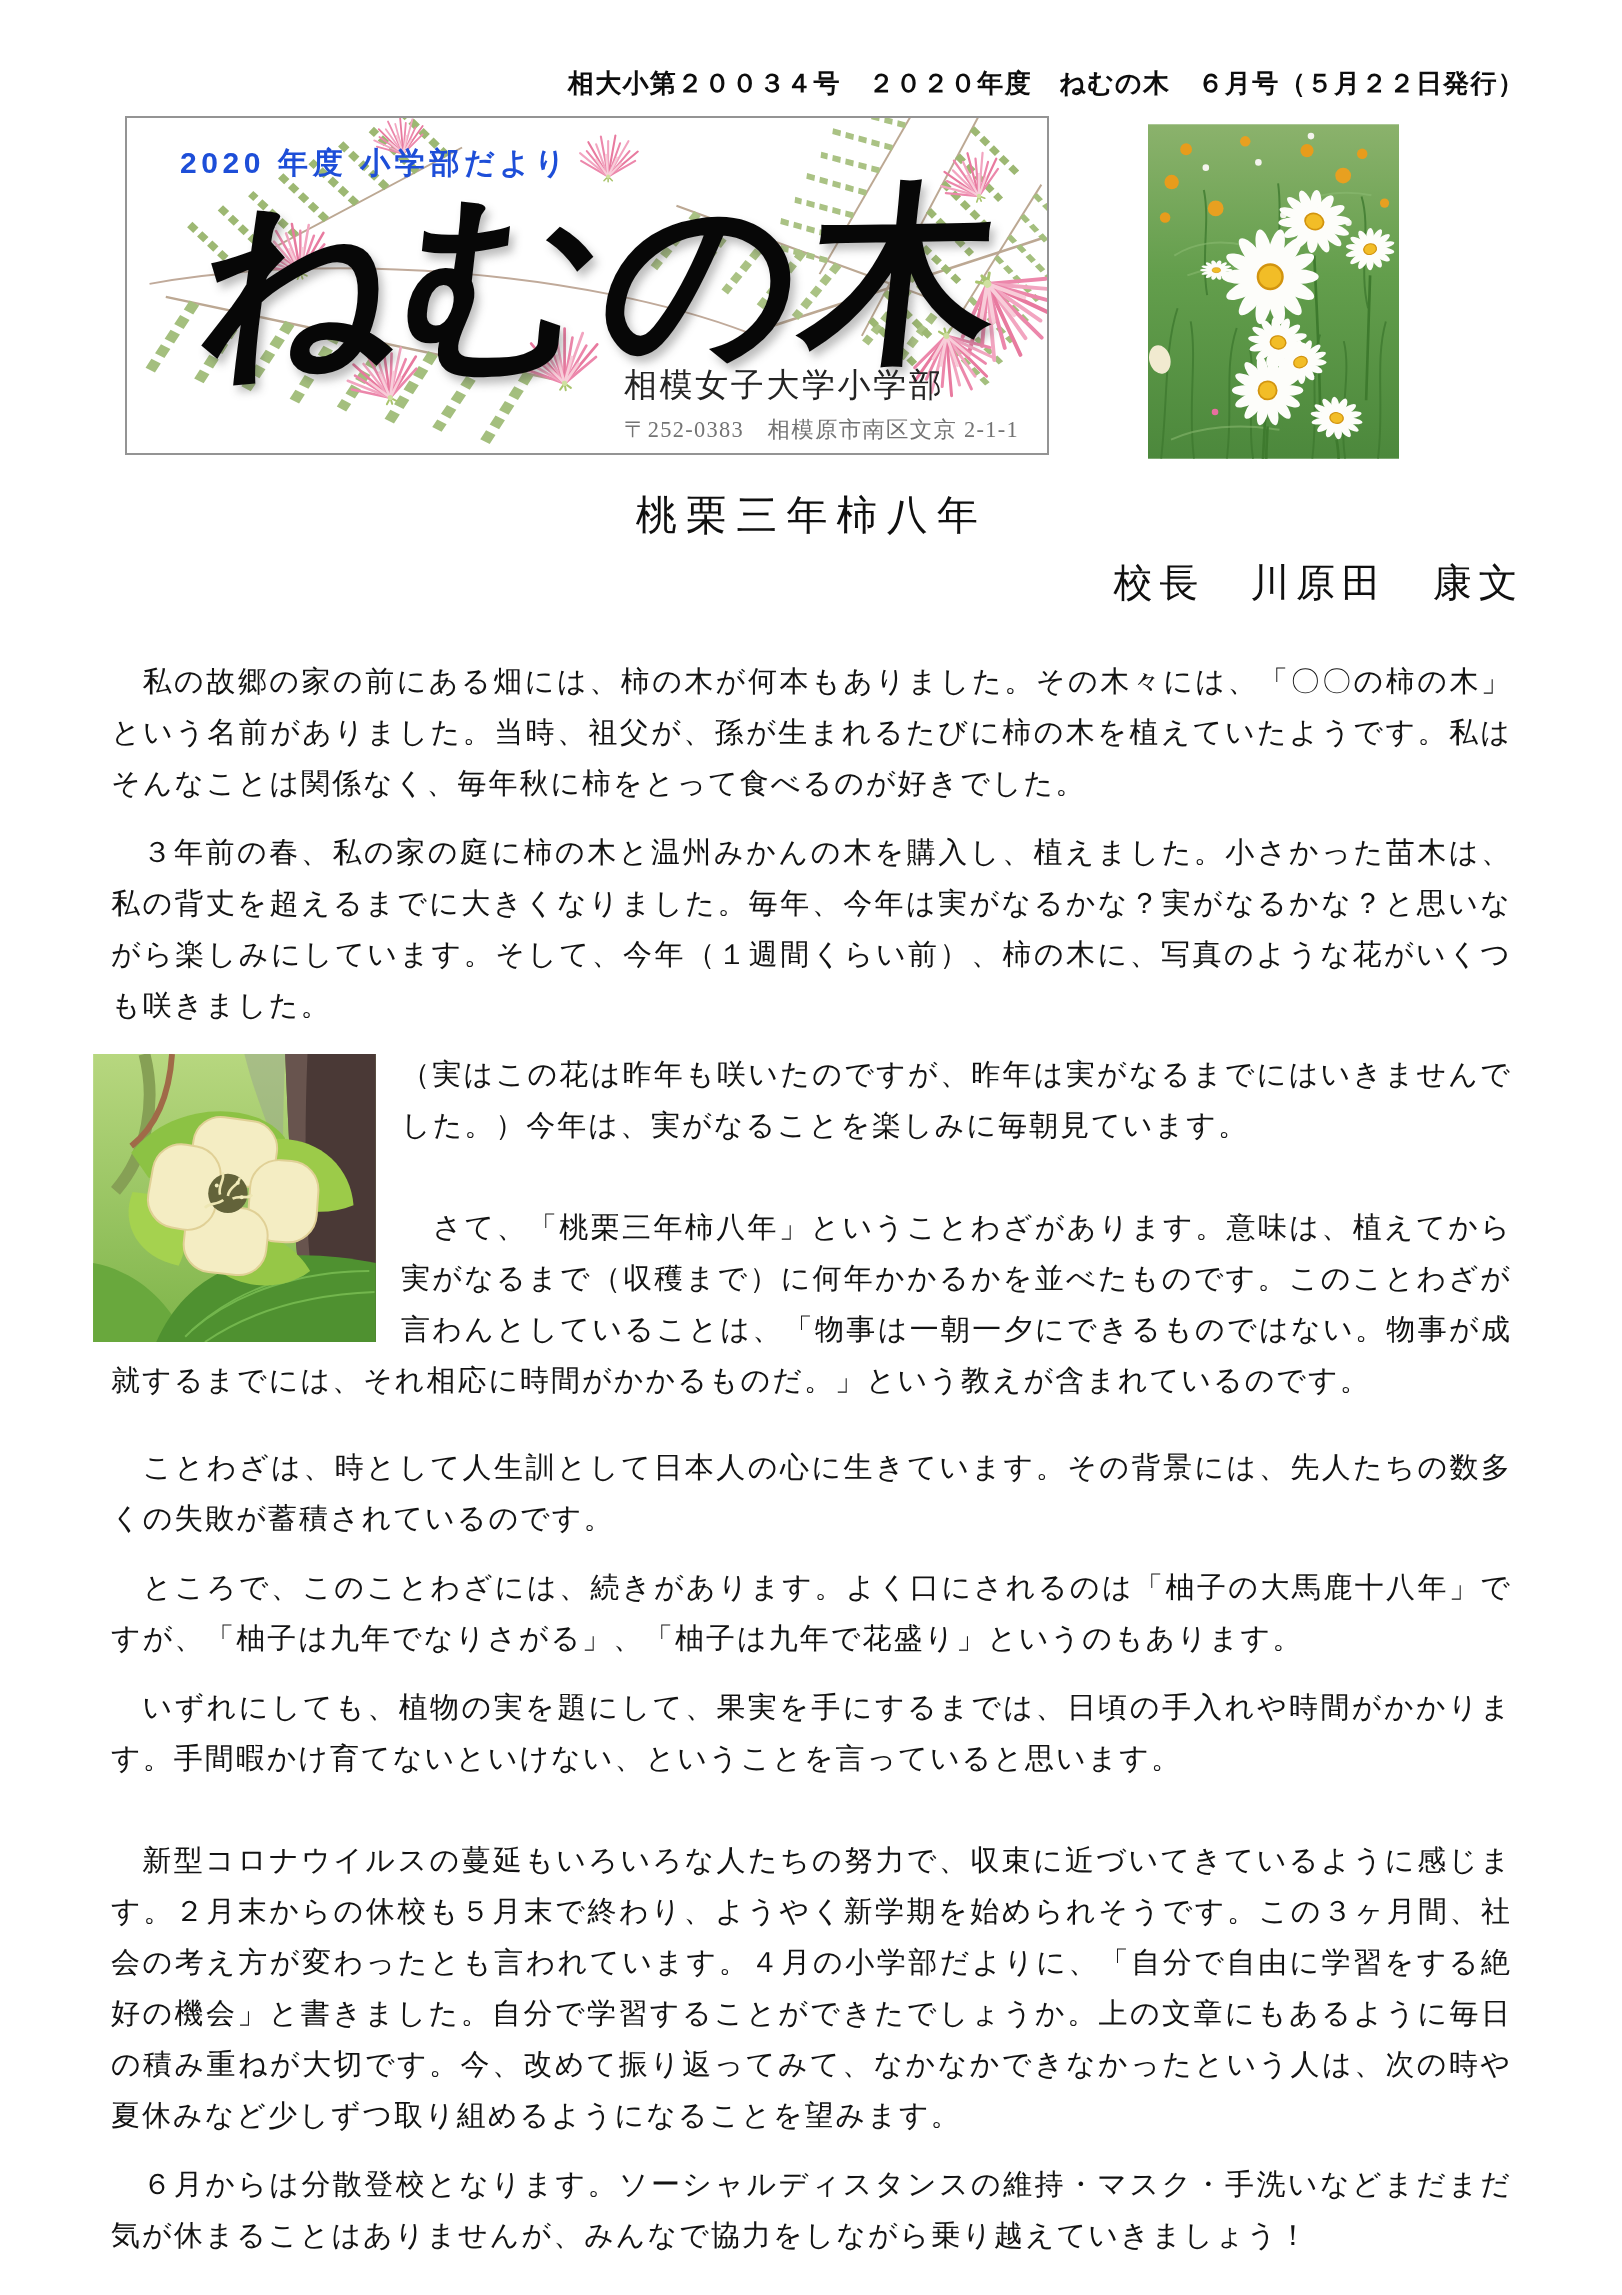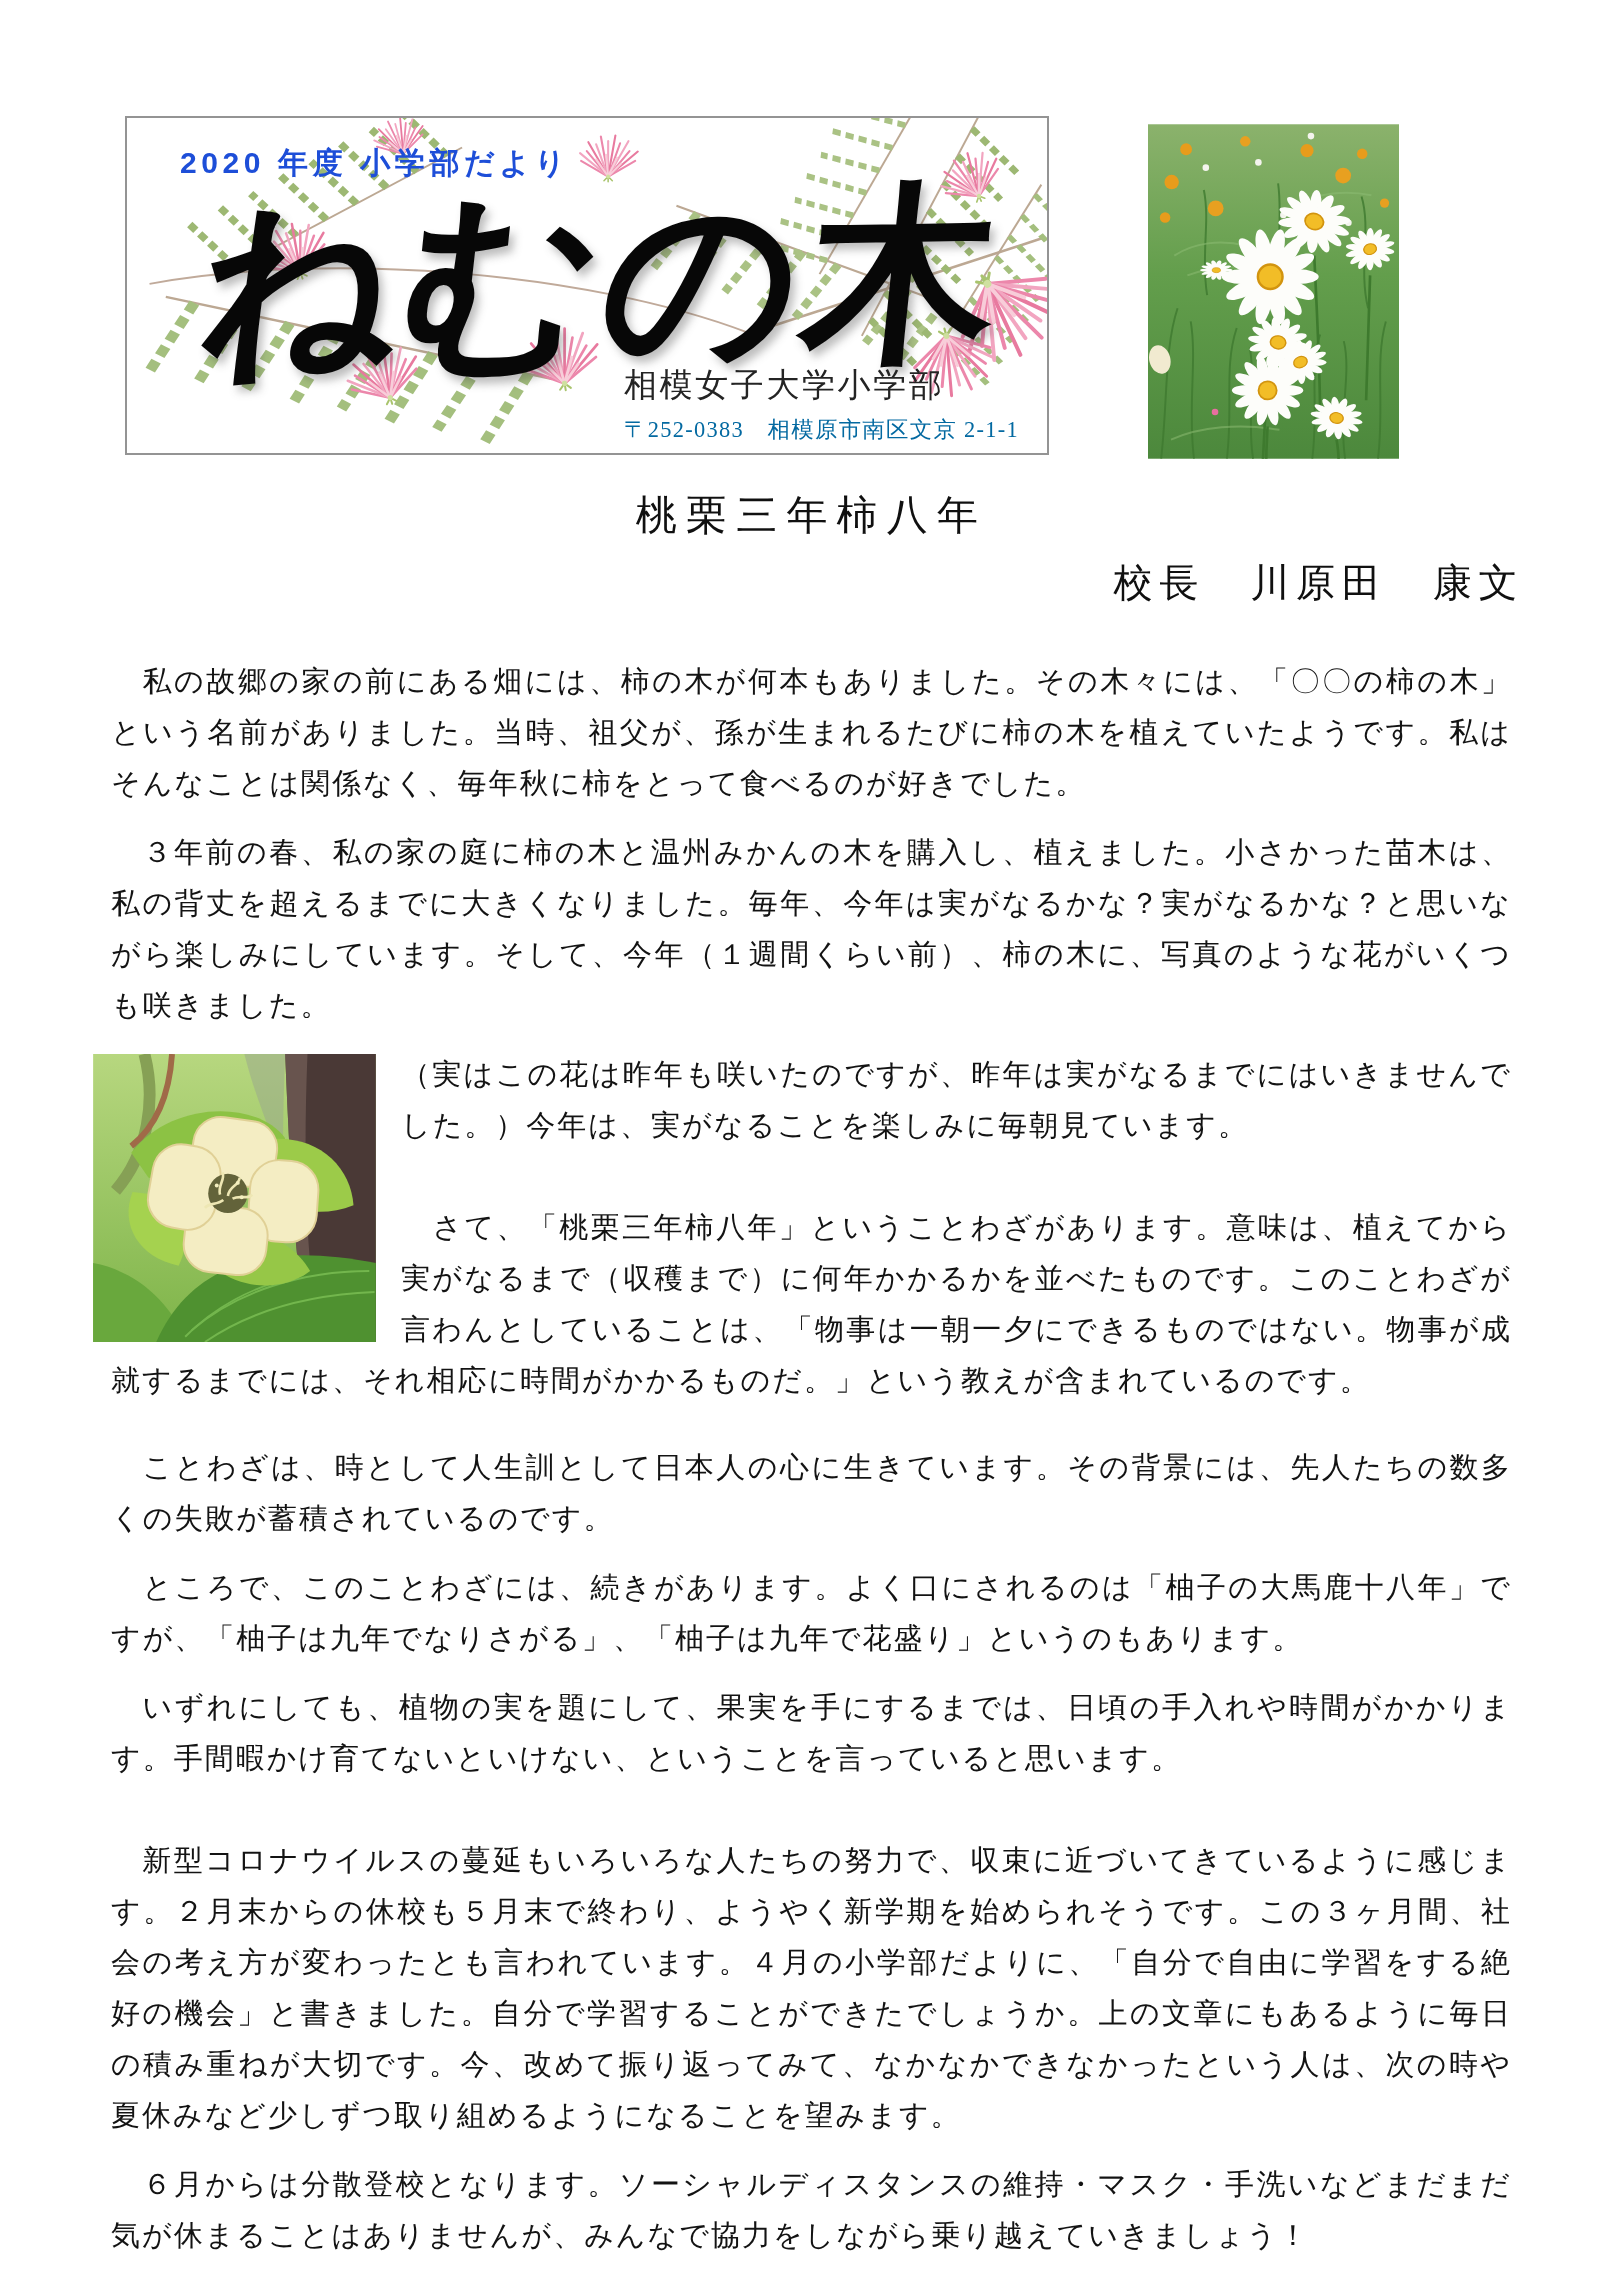--- a/index.html
+++ b/index.html
@@ -24,21 +24,21 @@
     font-family:"Liberation Sans","DejaVu Sans",sans-serif;font-weight:700;
     font-size:30px;letter-spacing:4.6px;color:#1d4ed8;white-space:nowrap;
   }
   .banner-main-title{
     position:absolute;left:76px;top:49px;font-size:192px;line-height:1.2;font-weight:bold;
     letter-spacing:4px;color:#070707;white-space:nowrap;
     transform:skewX(-7deg) rotate(-1deg);
     text-shadow:5.3px 6.6px 8px rgba(70,70,70,.35);
   }
   .banner-school{position:absolute;left:497px;top:245px;font-size:33px;letter-spacing:2.6px;color:#242424;white-space:nowrap;font-family:Liberation Mono, monospace;}
-  .banner-address{position:absolute;left:497px;top:296px;font-size:22.4px;letter-spacing:1.3px;color:#0369a1;white-space:nowrap;text-align:center;}
+  .banner-address{position:absolute;left:497px;top:296px;font-size:22.4px;letter-spacing:1.3px;color:#737373;white-space:nowrap;text-align:center;}
   
   .daisy-photo{position:absolute;left:1148px;top:124px;width:251px;height:335px;}
   .daisy-photo svg{display:block;width:100%;height:100%;}
   .persimmon-photo{float:left;width:283px;height:288px;margin:5.3px 25px 5.3px 0;}
   .persimmon-photo svg{display:block;width:100%;height:100%;}
   
   .article-title{
     position:absolute;top:488px;left:0;width:1623px;margin:0;text-align:center;
     font-size:41px;font-weight:400;letter-spacing:9.2px;color:#101010;
   }
@@ -52,20 +52,21 @@
   }
   .body-text p{margin:18px;}
   .body-text p.gap{margin-top:51px;}
   .wrap-section::after{content:"";display:block;clear:both;}
 </style>
 </head>
 <body>
 
 <div class="page">
 
+  <div class="masthead">相大小第２００３４号　２０２０年度　ねむの木　６月号（５月２２日発行）</div>
 
   <div class="banner">
     <svg class="deco" viewBox="0 0 1405 515" aria-hidden="true">
       <defs>
         <g id="frond" fill="none">
           <path d="M0,0 L405,0" stroke="#bca893" stroke-width="3"></path>
           <path d="M30,0 L0,92" stroke-width="11" stroke-dasharray="13 8"></path>
           <path d="M80,0 L50,96" stroke-width="11" stroke-dasharray="13 8"></path>
           <path d="M130,0 L100,90" stroke-width="11" stroke-dasharray="13 8"></path>
           <path d="M180,0 L150,96" stroke-width="11" stroke-dasharray="13 8"></path>

